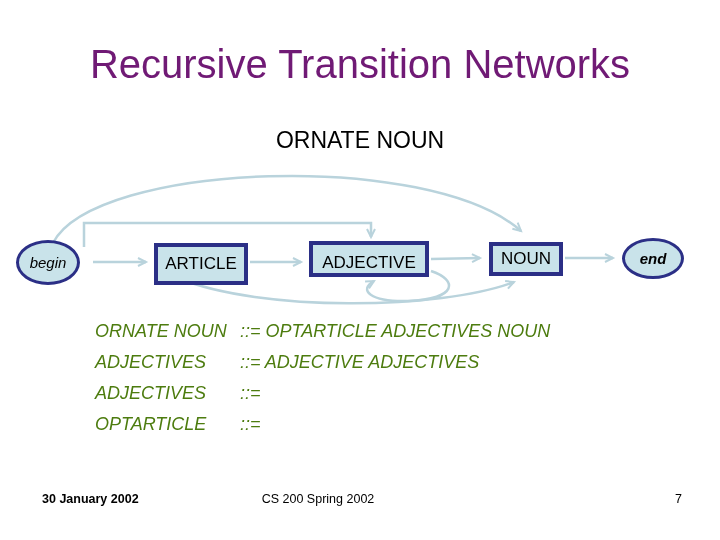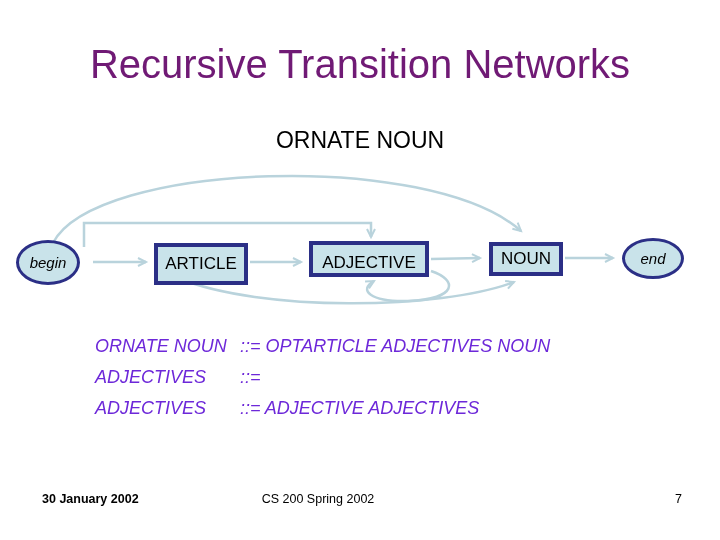--- a/index.html
+++ b/index.html
@@ -19,23 +19,23 @@
   .node{
     position:absolute;box-sizing:border-box;display:flex;align-items:center;justify-content:center;
     background:var(--node-fill,#c9e3ea);border:4px solid var(--node-border,#2b2f86);
     font-size:17px;color:#000;text-align:center;
   }
   .node.ellipse{border-radius:50%;border-width:3px;font-style:italic;font-size:15px;}
   .node.begin{left:16px;top:240px;width:64px;height:45px;}
   .node.article{left:154px;top:243px;width:94px;height:42px;}
   .node.adjective{left:309px;top:241px;width:120px;height:36px;align-items:flex-end;}
   .node.noun{left:489px;top:242px;width:74px;height:34px;}
-  .node.end{left:622px;top:238px;width:62px;height:41px;font-weight:400;justify-content:center;}
+  .node.end{left:622px;top:238px;width:62px;height:41px;font-weight:700;justify-content:center;}
   .rules{
-    position:absolute;left:95px;top:331px;font-size:18px;font-style:italic;color:#6d28d9;
+    position:absolute;left:95px;top:316px;font-size:18px;font-style:italic;color:#4d7c0f;
   }
   .rule-row{height:31px;line-height:31px;white-space:nowrap;}
   .rule-lhs{display:inline-block;min-width:145px;}
   .footer{
     position:absolute;top:492px;left:0;width:720px;font-size:12.5px;color:#000;
   }
   .footer .date{position:absolute;left:42px;top:0;font-weight:bold;}
   .footer .course{position:absolute;left:0;width:636px;text-align:center;top:0;}
   .footer .page{position:absolute;right:38px;top:0;}
   .edge{stroke:var(--edge,#b9d3dc);stroke-width:2.5;fill:none;}
@@ -78,24 +78,27 @@
   </div>
   <div class="node ellipse end">
     <span>end</span>
   </div>
 
   <div class="rules">
     <div class="rule-row">
       <span class="rule-lhs">ORNATE NOUN</span><span>::= OPTARTICLE ADJECTIVES NOUN</span>
     </div>
     <div class="rule-row">
+      <span class="rule-lhs">ADJECTIVES</span><span>::= ADJECTIVE ADJECTIVES</span>
+    </div>
+    <div class="rule-row">
       <span class="rule-lhs">ADJECTIVES</span><span>::=</span>
     </div>
     <div class="rule-row">
-      <span class="rule-lhs">ADJECTIVES</span><span>::= ADJECTIVE ADJECTIVES</span>
+      <span class="rule-lhs">OPTARTICLE</span><span>::=</span>
     </div>
   </div>
 
   <div class="footer">
     <span class="date">30 January 2002</span>
     <span class="course">CS 200 Spring 2002</span>
     <span class="page">7</span>
   </div>
 
 </div>

